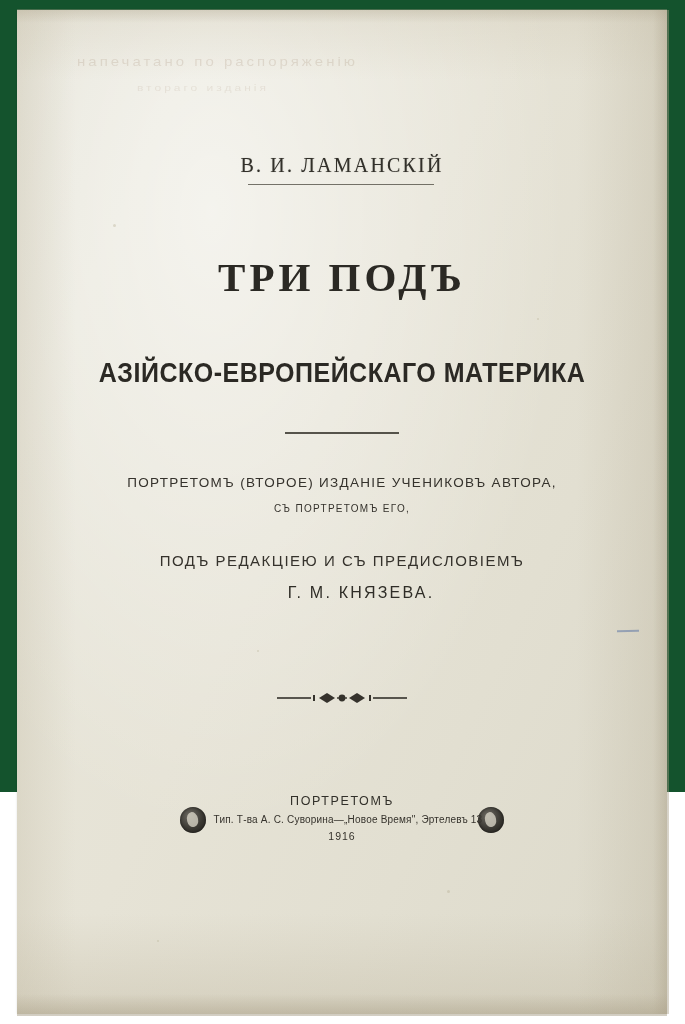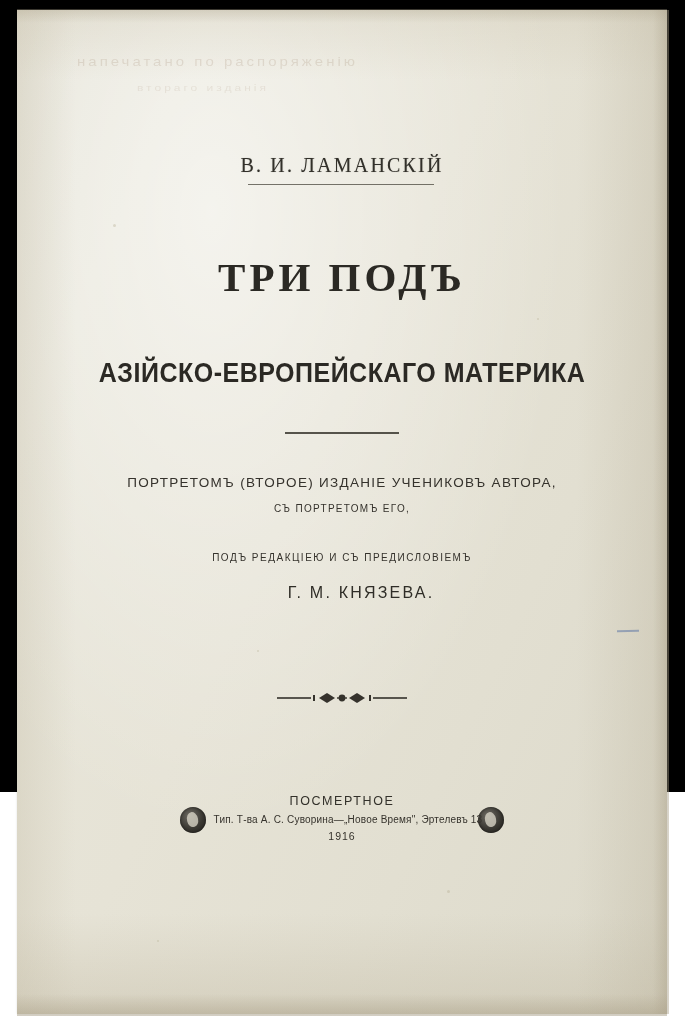--- a/index.html
+++ b/index.html
@@ -11,21 +11,21 @@
     width: 685px;
     height: 1024px;
     overflow: hidden;
     font-family: "Liberation Sans", sans-serif;
   }
 
   #page {
     position: relative;
     width: 685px;
     height: 792px;
-    background: #000000;
+    background: #14532d;
   }
 
   
   .sheet {
     position: absolute;
     left: 17px;
     top: 10px;
     width: 650px;
     height: 1004px;
     background:
@@ -186,21 +186,21 @@
     font-family: "Liberation Sans", sans-serif;
     font-size: 10px;
     letter-spacing: 1.3px;
     color: #35322c;
   }
   .editor-line1 {
     position: absolute;
     left: 0; right: 0;
     top: 534px;
     font-family: "Liberation Sans", sans-serif;
-    font-size: 10px;
+    font-size: 15px;
     letter-spacing: 1.5px;
     color: #35322c;
   }
   .editor-line2 {
     position: absolute;
     left: 0; right: 0;
     top: 566px;
     font-family: "Liberation Sans", sans-serif;
     font-size: 16px;
     letter-spacing: 2.2px;
@@ -323,19 +323,19 @@
           <path d="M42 8 L50 3 L58 8 L50 13 Z" fill="#35322c"></path>
           <path d="M72 8 L80 3 L88 8 L80 13 Z" fill="#35322c"></path>
           <circle cx="65" cy="8" r="3.4" fill="#35322c"></circle>
           <rect x="60" y="7.3" width="10" height="1.4" fill="#35322c"></rect>
         </svg>
       </div>
 
       <div class="printer-mark mark-left"></div>
       <div class="printer-mark mark-right"></div>
 
-      <div class="place">ПОСМЕРТНОЕ</div>
+      <div class="place">ПОРТРЕТОМЪ</div>
       <div class="imprint">Тип. Т-ва А. С. Суворина—„Новое Время", Эртелевъ 13</div>
       <div class="year">1916</div>
 
     </div>
   </div>
 </div>
 
 </body></html>

